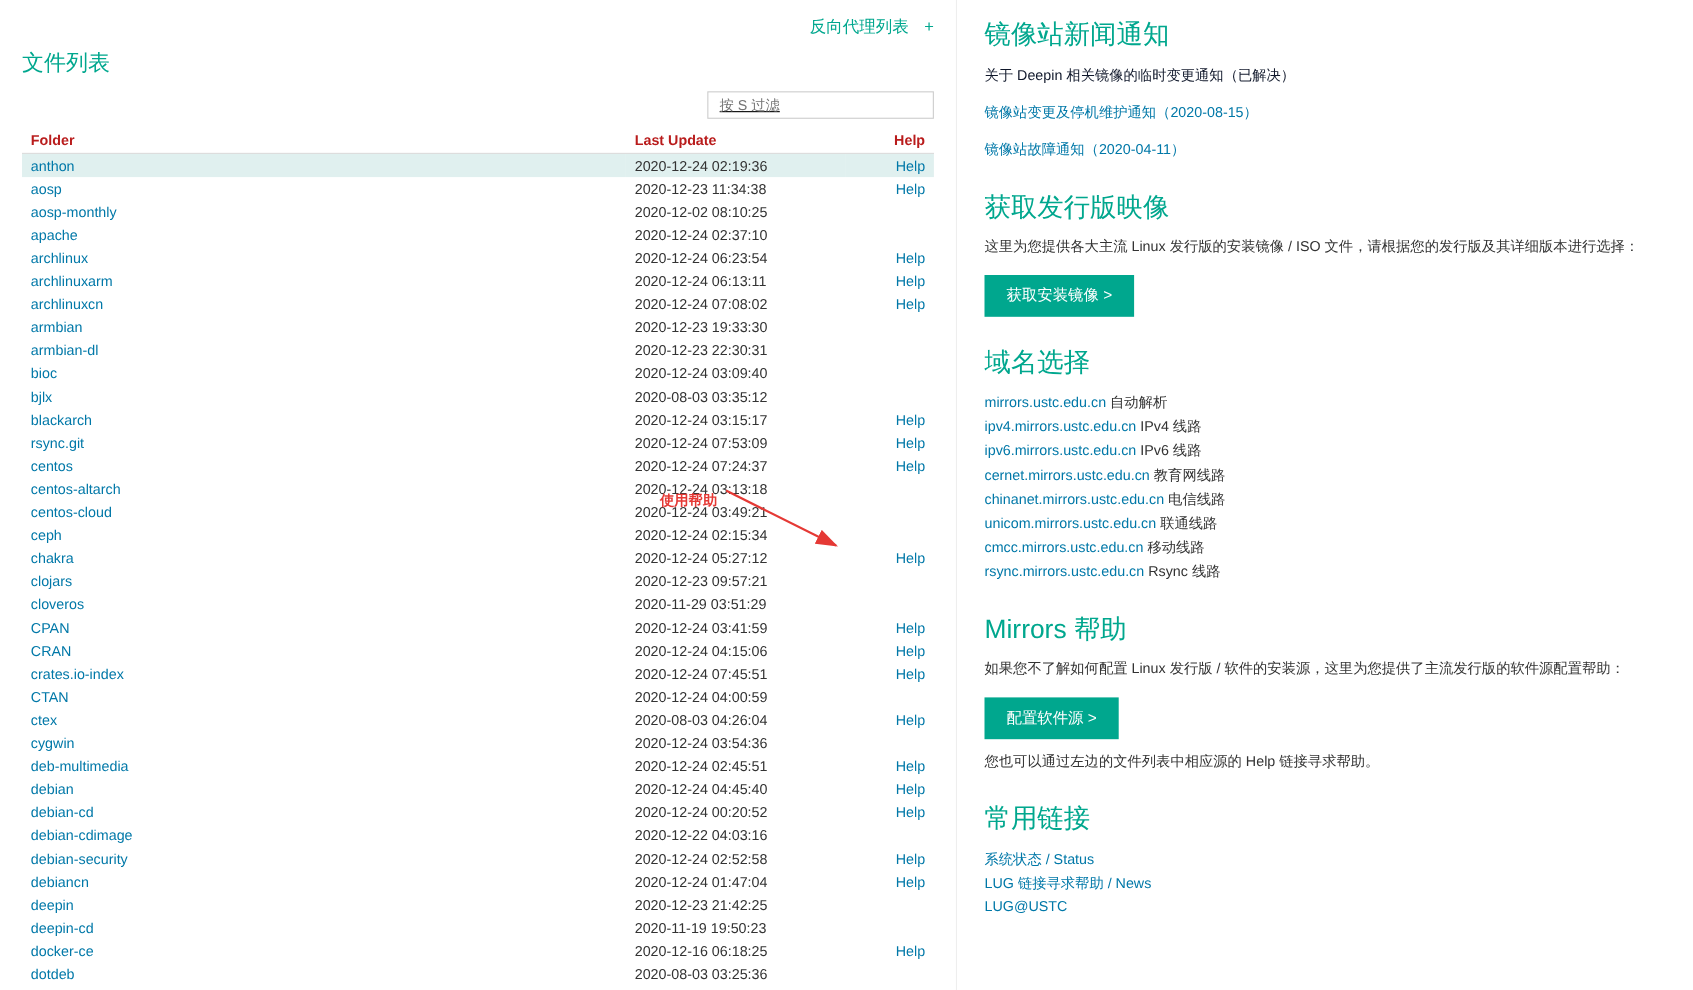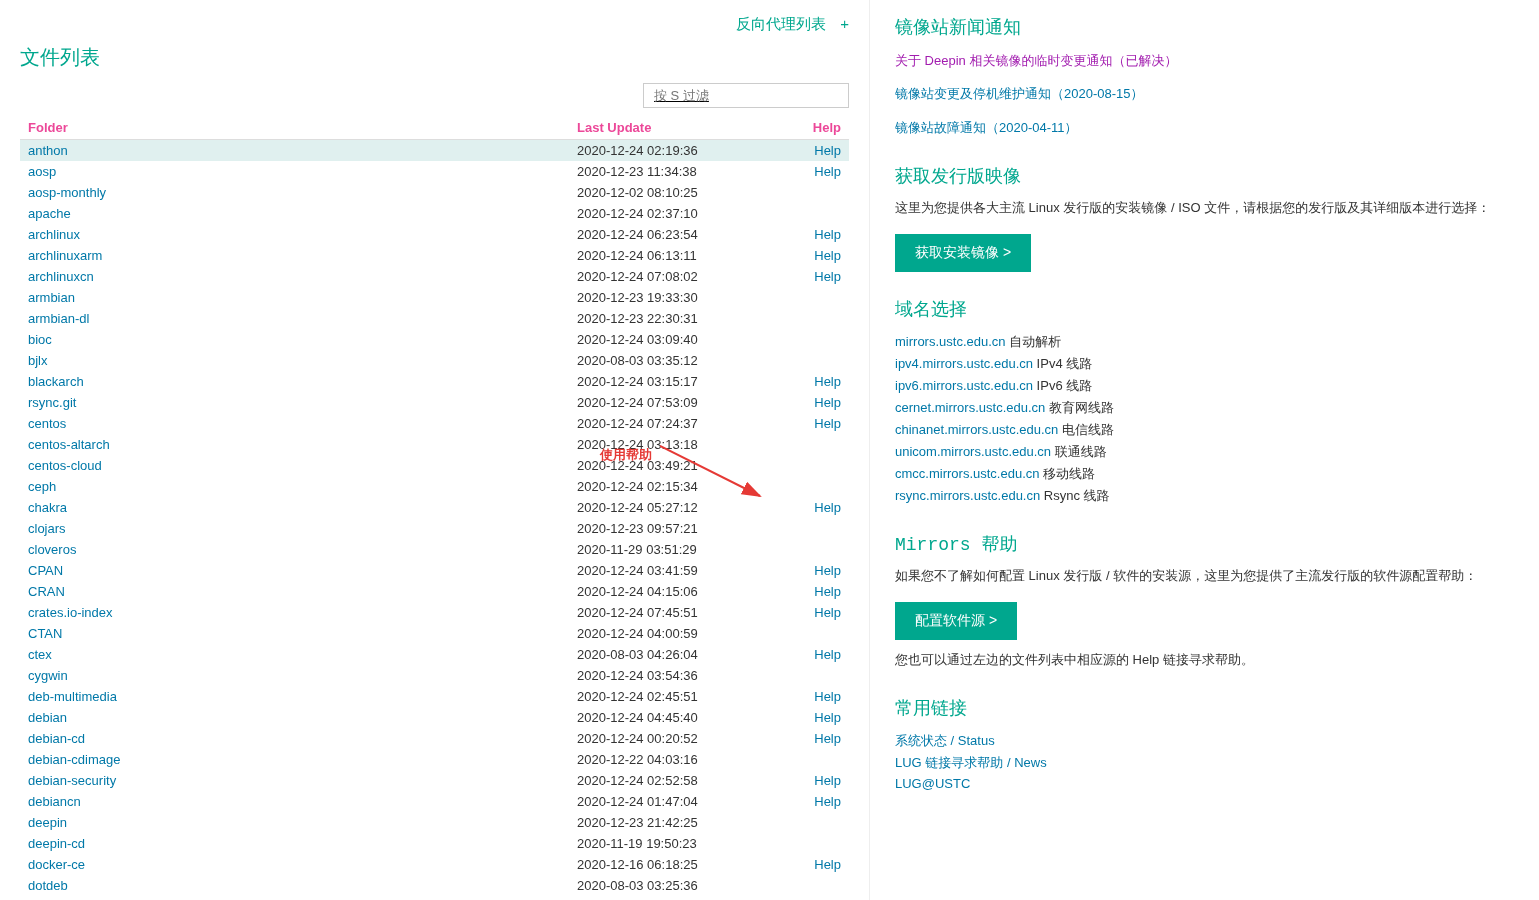--- a/index.html
+++ b/index.html
@@ -8,32 +8,32 @@
     
     .left-panel { width: 870px; padding: 15px 20px; border-right: 1px solid #eee; flex-shrink: 0; }
     .top-links { color: #00a78e; font-size: 15px; margin-bottom: 10px; text-align: right; }
     .top-links a { color: #00a78e; text-decoration: none; margin-right: 10px; }
     .section-title-left { color: #00a78e; font-size: 20px; margin-bottom: 12px; }
 
     .filter-row { display: flex; justify-content: flex-end; margin-bottom: 8px; }
     .filter-input { border: 1px solid #ccc; padding: 4px 10px; width: 206px; font-size: 13px; text-decoration: underline; }
 
     .file-table { width: 100%; border-collapse: collapse; }
-    .file-table th { text-align: left; font-weight: bold; padding: 4px 8px; border-bottom: 1px solid #ddd; color: #ec4899; font-size: 13px; }
+    .file-table th { text-align: left; font-weight: bold; padding: 4px 8px; border-bottom: 1px solid #ddd; color: #b91c1c; font-size: 13px; }
     .file-table th.right { text-align: right; }
     .file-table td { padding: 3px 8px; font-size: 13px; color: #333; }
     .file-table td.right { text-align: right; }
     .file-table tr.highlighted { background: #e0f0ef; }
     .file-table a { color: #0078a8; text-decoration: none; }
     .file-table a.help-link { color: #0078a8; }
 
     
     .right-panel { flex: 1; padding: 15px 25px; min-width: 350px; }
     .right-section { margin-bottom: 25px; }
-    .right-section-title { color: #00a78e; font-size: 18px; margin-bottom: 10px; border-bottom: none; font-family: Liberation Mono, monospace; }
+    .right-section-title { color: #00a78e; font-size: 24px; margin-bottom: 10px; border-bottom: none; }
     .right-section p { font-size: 13px; color: #333; line-height: 1.6; margin-bottom: 10px; }
     .green-button { background: #00a78e; color: #fff; border: none; padding: 10px 20px; font-size: 14px; cursor: pointer; display: inline-block; margin-top: 5px; }
 
     .domain-list { list-style: none; font-size: 13px; }
     .domain-list li { padding: 2px 0; color: #333; }
     .domain-list li a { color: #0078a8; text-decoration: none; }
 
     .common-links { list-style: none; font-size: 13px; }
     .common-links li { padding: 2px 0; }
     .common-links li a { color: #0078a8; text-decoration: none; }
@@ -257,21 +257,21 @@
       </svg>
     </div>
   </div>
 </div>
 
 <div class="right-panel">
 
   <div class="right-section">
     <div class="right-section-title">镜像站新闻通知</div>
     <div id="news-items-container">
-        <p style="font-size: 13px; color: rgb(51, 51, 51); line-height: 1.8;"><a href="#" style="color: #a21caf; text-decoration: none; margin-top: 40px;">关于 Deepin 相关镜像的临时变更通知（已解决）</a></p>
+        <p style="font-size: 13px; color: rgb(51, 51, 51); line-height: 1.8;"><a href="#" style="color: #0f172a; text-decoration: none; margin-top: 40px;">关于 Deepin 相关镜像的临时变更通知（已解决）</a></p>
         <p style="font-size: 13px; color: rgb(51, 51, 51); line-height: 1.8;"><a href="#" style="color: rgb(0, 120, 168); text-decoration: none;">镜像站变更及停机维护通知（2020-08-15）</a></p>
         <p style="font-size: 13px; color: rgb(51, 51, 51); line-height: 1.8;"><a href="#" style="color: rgb(0, 120, 168); text-decoration: none;">镜像站故障通知（2020-04-11）</a></p>
       </div>
   </div>
 
   <div class="right-section">
     <div class="right-section-title">获取发行版映像</div>
     <p>这里为您提供各大主流 Linux 发行版的安装镜像 / ISO 文件，请根据您的发行版及其详细版本进行选择：</p>
     <button class="green-button">获取安装镜像 &gt;</button>
   </div>

